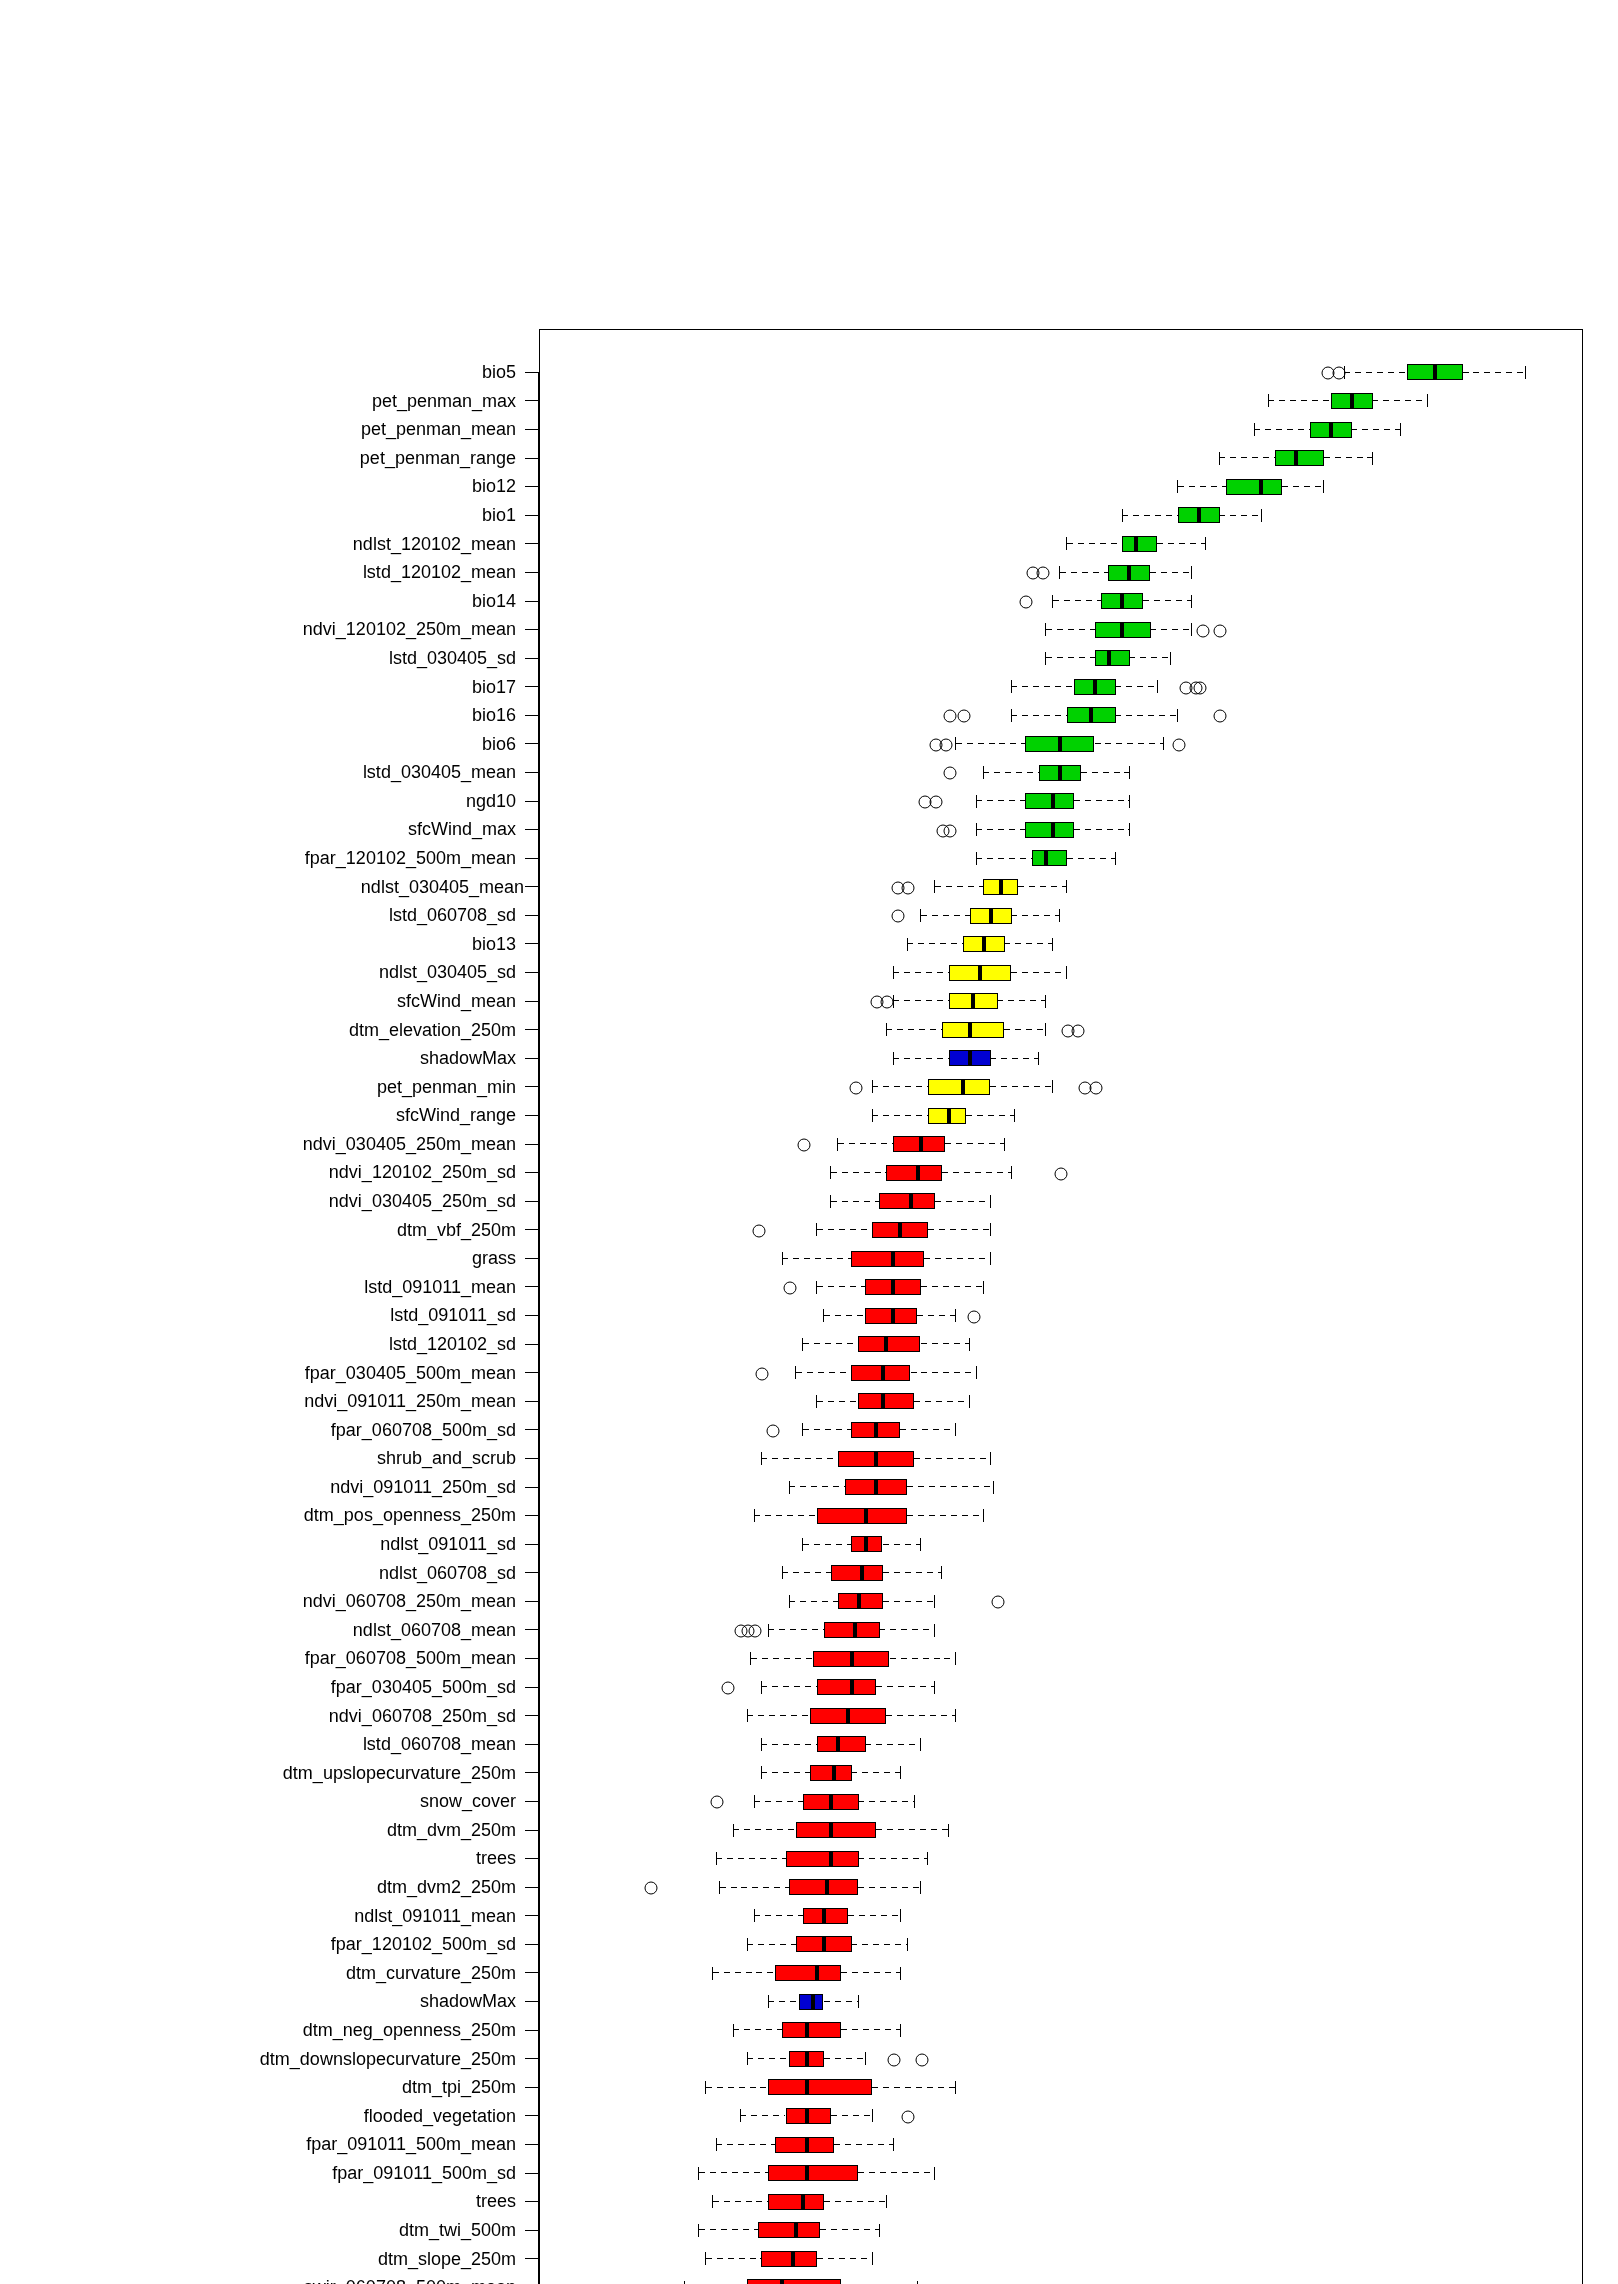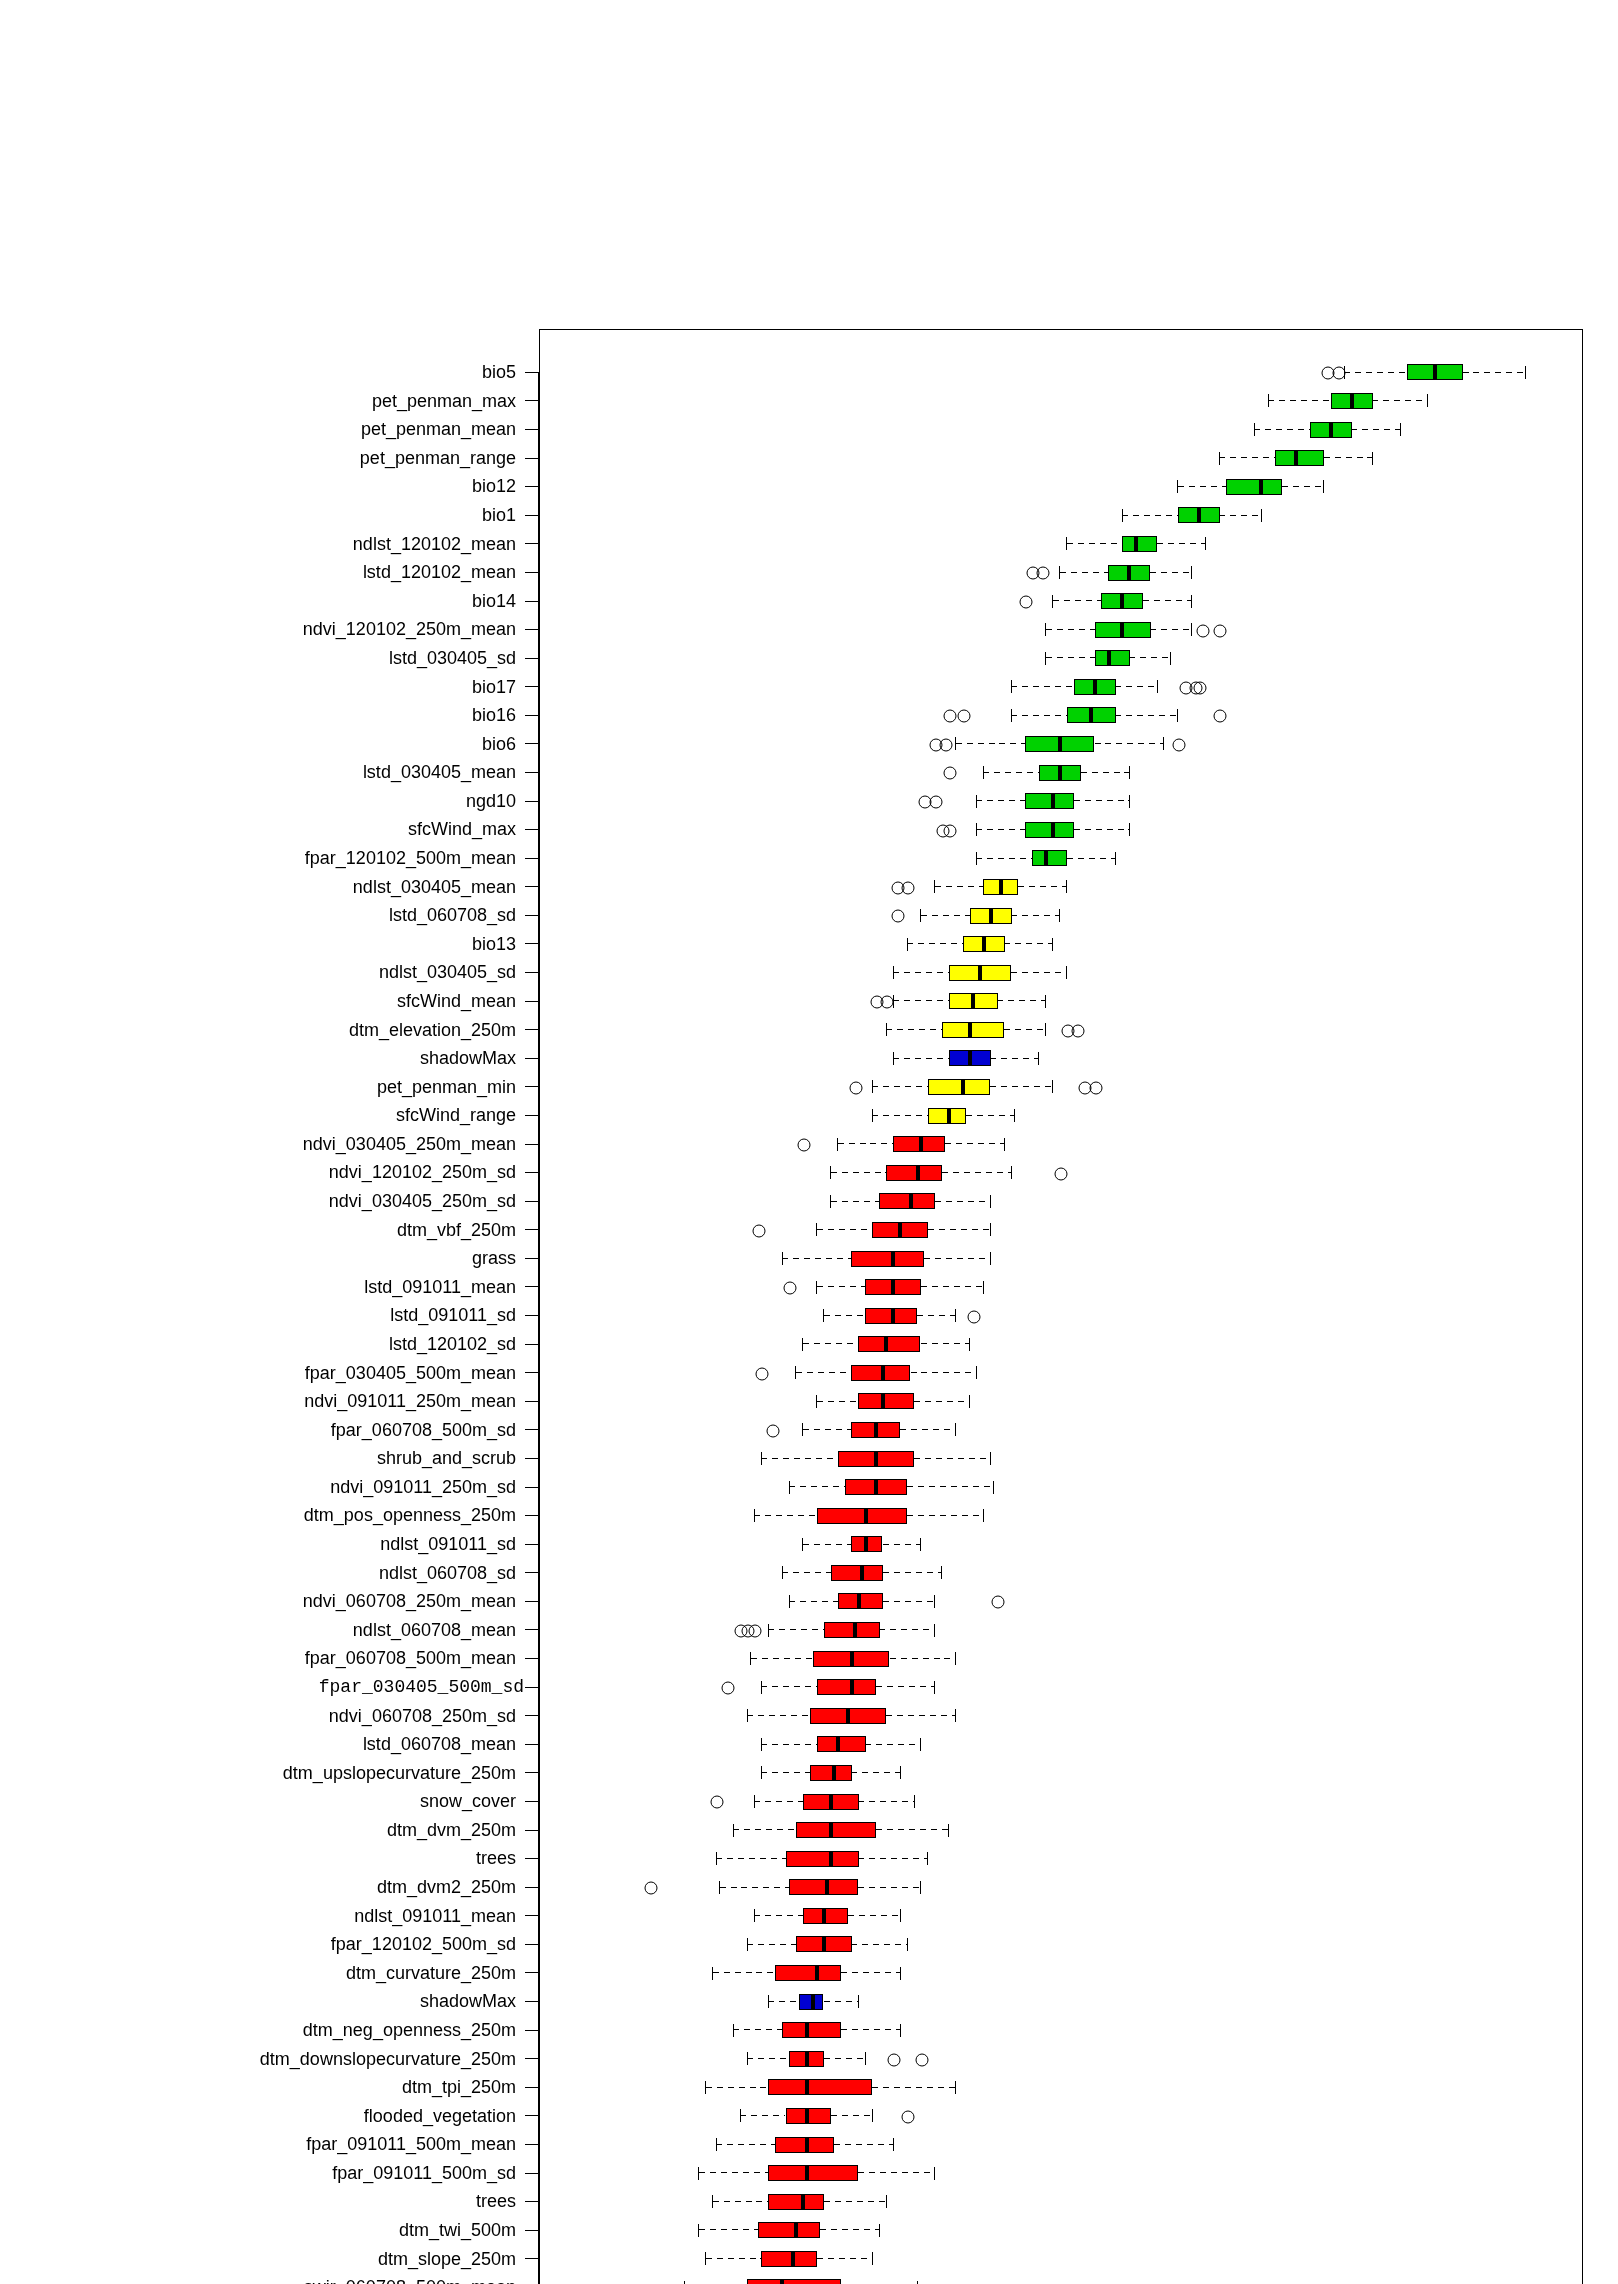--- a/index.html
+++ b/index.html
@@ -383,21 +383,21 @@
       <div style="position: absolute; left: 1067px; top: 858px; width: 6.4px; height: 1.4px; background: rgb(0, 0, 0);"></div>
       <div style="position: absolute; left: 1078px; top: 858px; width: 6.4px; height: 1.4px; background: rgb(0, 0, 0);"></div>
       <div style="position: absolute; left: 1089px; top: 858px; width: 6.4px; height: 1.4px; background: rgb(0, 0, 0);"></div>
       <div style="position: absolute; left: 1100px; top: 858px; width: 6.4px; height: 1.4px; background: rgb(0, 0, 0);"></div>
       <div style="position: absolute; left: 1111px; top: 858px; width: 4.8px; height: 1.4px; background: rgb(0, 0, 0);"></div>
       <div class="whisker-cap" style="left: 976px; top: 852px; width: 1.4px; height: 13px;"></div>
       <div class="whisker-cap" style="left: 1115px; top: 852px; width: 1.4px; height: 13px;"></div>
       <div class="box" style="left: 1032px; top: 850px; width: 35px; height: 15.7px; background: rgb(0, 209, 0);"></div>
       <div class="median" style="left: 1044px; top: 850px; width: 3.7px; height: 15.7px;"></div>
       <div class="category-tick" style="left: 525px; top: 886px; width: 13.7px; height: 0.9px;"></div>
-      <div class="tick-label category-label" style="left: 0px; top: 878px; width: 516px;">ndlst_030405_mean</div>
+      <div class="tick-label category-label" style="left: 8px; top: 878px; width: 516px;">ndlst_030405_mean</div>
       <div style="position: absolute; left: 935px; top: 886px; width: 6.4px; height: 1.4px; background: rgb(0, 0, 0);"></div>
       <div style="position: absolute; left: 946px; top: 886px; width: 6.4px; height: 1.4px; background: rgb(0, 0, 0);"></div>
       <div style="position: absolute; left: 957px; top: 886px; width: 6.4px; height: 1.4px; background: rgb(0, 0, 0);"></div>
       <div style="position: absolute; left: 968px; top: 886px; width: 6.4px; height: 1.4px; background: rgb(0, 0, 0);"></div>
       <div style="position: absolute; left: 979px; top: 886px; width: 4.8px; height: 1.4px; background: rgb(0, 0, 0);"></div>
       <div style="position: absolute; left: 1018px; top: 886px; width: 6.4px; height: 1.4px; background: rgb(0, 0, 0);"></div>
       <div style="position: absolute; left: 1029px; top: 886px; width: 6.4px; height: 1.4px; background: rgb(0, 0, 0);"></div>
       <div style="position: absolute; left: 1040px; top: 886px; width: 6.4px; height: 1.4px; background: rgb(0, 0, 0);"></div>
       <div style="position: absolute; left: 1051px; top: 886px; width: 6.4px; height: 1.4px; background: rgb(0, 0, 0);"></div>
       <div style="position: absolute; left: 1062px; top: 886px; width: 4.8px; height: 1.4px; background: rgb(0, 0, 0);"></div>
@@ -892,21 +892,21 @@
       <div style="position: absolute; left: 912px; top: 1658px; width: 6.4px; height: 1.4px; background: rgb(0, 0, 0);"></div>
       <div style="position: absolute; left: 923px; top: 1658px; width: 6.4px; height: 1.4px; background: rgb(0, 0, 0);"></div>
       <div style="position: absolute; left: 934px; top: 1658px; width: 6.4px; height: 1.4px; background: rgb(0, 0, 0);"></div>
       <div style="position: absolute; left: 944px; top: 1658px; width: 6.4px; height: 1.4px; background: rgb(0, 0, 0);"></div>
       <div style="position: absolute; left: 955px; top: 1658px; width: 0.2px; height: 1.4px; background: rgb(0, 0, 0);"></div>
       <div class="whisker-cap" style="left: 750px; top: 1652px; width: 1.4px; height: 13px;"></div>
       <div class="whisker-cap" style="left: 955px; top: 1652px; width: 1.4px; height: 13px;"></div>
       <div class="box" style="left: 813px; top: 1651px; width: 76px; height: 15.7px; background: rgb(255, 0, 0);"></div>
       <div class="median" style="left: 850px; top: 1651px; width: 3.7px; height: 15.7px;"></div>
       <div class="category-tick" style="left: 525px; top: 1687px; width: 13.7px; height: 0.9px;"></div>
-      <div class="tick-label category-label" style="left: 8px; top: 1678px; width: 516px; font-family: Liberation Mono, monospace;">fpar_030405_500m_sd</div>
+      <div class="tick-label category-label" style="left: 0px; top: 1678px; width: 516px;">fpar_030405_500m_sd</div>
       <div style="position: absolute; left: 761px; top: 1686px; width: 6.4px; height: 1.4px; background: rgb(0, 0, 0);"></div>
       <div style="position: absolute; left: 772px; top: 1686px; width: 6.4px; height: 1.4px; background: rgb(0, 0, 0);"></div>
       <div style="position: absolute; left: 783px; top: 1686px; width: 6.4px; height: 1.4px; background: rgb(0, 0, 0);"></div>
       <div style="position: absolute; left: 794px; top: 1686px; width: 6.4px; height: 1.4px; background: rgb(0, 0, 0);"></div>
       <div style="position: absolute; left: 805px; top: 1686px; width: 6.4px; height: 1.4px; background: rgb(0, 0, 0);"></div>
       <div style="position: absolute; left: 816px; top: 1686px; width: 0.7px; height: 1.4px; background: rgb(0, 0, 0);"></div>
       <div style="position: absolute; left: 876px; top: 1686px; width: 6.4px; height: 1.4px; background: rgb(0, 0, 0);"></div>
       <div style="position: absolute; left: 887px; top: 1686px; width: 6.4px; height: 1.4px; background: rgb(0, 0, 0);"></div>
       <div style="position: absolute; left: 898px; top: 1686px; width: 6.4px; height: 1.4px; background: rgb(0, 0, 0);"></div>
       <div style="position: absolute; left: 909px; top: 1686px; width: 6.4px; height: 1.4px; background: rgb(0, 0, 0);"></div>

